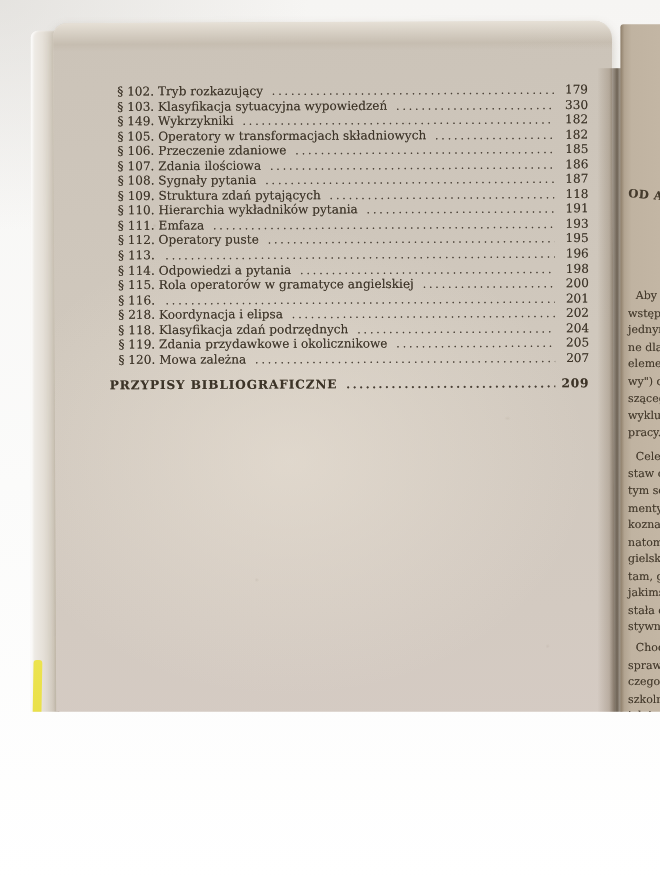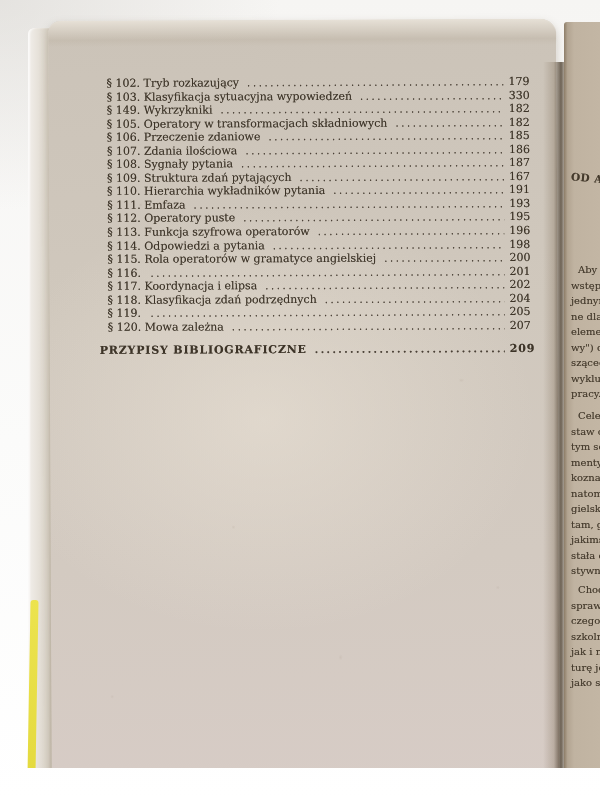--- a/index.html
+++ b/index.html
@@ -12,21 +12,21 @@
     --cover-yellow: #e9e04b;
   }
   * { margin: 0; padding: 0; box-sizing: border-box; }
   html, body { width: 600px; height: 800px; overflow: hidden; }
   body {
     font-family: "DejaVu Serif", serif;
     background:
       radial-gradient(ellipse 400px 300px at 0% 0%, rgba(208,205,200,.45), transparent 70%),
       linear-gradient(180deg, #f6f5f3 0%, #fbfbfa 55%, #ffffff 100%);
   }
-  .photo { position: relative; width: 600px; height: 768px; overflow: hidden; padding-left: 32px; }
+  .photo { position: relative; width: 600px; height: 647px; overflow: hidden; padding-left: 32px; }
 
   
   .edge-left {
     position: absolute; left: 28px; top: 28px; width: 26px; height: 748px;
     background: linear-gradient(90deg, #f2efeb 0%, #e6e1d9 40%, #d6cfc3 80%, #bcb2a2 100%);
     border-radius: 6px 0 0 10px;
     box-shadow: inset 2px 0 2px rgba(255,255,255,.7), inset -1px 0 0 rgba(130,115,95,.35);
   }
   
   .cover-yellow {
@@ -75,21 +75,21 @@
   .sec { min-width: 37px; }
   .title { padding-right: 2px; }
   .leader {
     flex: 1 1 auto; min-width: 8px; overflow: hidden; white-space: nowrap;
     margin: 0 5px 0 6px; color: var(--dots);
   }
   .leader::after {
     content: "..........................................................................................................";
     font-size: 10px; letter-spacing: 2.6px;
   }
-  .pg { min-width: 26px; text-align: left; }
+  .pg { min-width: 26px; text-align: right; }
   .row.bib { padding-left: 0; margin-top: 10px; font-weight: bold; letter-spacing: .8px; }
   .row.bib .leader::after { letter-spacing: 2.4px; }
 
   
   .gutter {
     position: absolute; left: 543px; top: 62px; width: 24px; height: 726px;
     background: linear-gradient(90deg, transparent 0%, rgba(122,104,82,.30) 45%,
                 rgba(74,60,43,.78) 75%, rgba(110,95,75,.45) 92%, transparent 100%);
     pointer-events: none;
   }
@@ -164,21 +164,21 @@
           <div class="row">
           <span class="sec">§ 108.</span>
           <span class="title">Sygnały pytania</span>
           <span class="leader"></span>
           <span class="pg">187</span>
         </div>
           <div class="row">
           <span class="sec">§ 109.</span>
           <span class="title">Struktura zdań pytających</span>
           <span class="leader"></span>
-          <span class="pg">167</span>
+          <span class="pg">118</span>
         </div>
           <div class="row">
           <span class="sec">§ 110.</span>
           <span class="title">Hierarchia wykładników pytania</span>
           <span class="leader"></span>
           <span class="pg">191</span>
         </div>
           <div class="row">
           <span class="sec">§ 111.</span>
           <span class="title">Emfaza</span>
@@ -186,21 +186,20 @@
           <span class="pg">193</span>
         </div>
           <div class="row">
           <span class="sec">§ 112.</span>
           <span class="title">Operatory puste</span>
           <span class="leader"></span>
           <span class="pg">195</span>
         </div>
           <div class="row">
           <span class="sec">§ 113.</span>
-          <span class="title">Funkcja szyfrowa operatorów</span>
           <span class="leader"></span>
           <span class="pg">196</span>
         </div>
           <div class="row">
           <span class="sec">§ 114.</span>
           <span class="title">Odpowiedzi a pytania</span>
           <span class="leader"></span>
           <span class="pg">198</span>
         </div>
           <div class="row">
@@ -208,33 +207,34 @@
           <span class="title">Rola operatorów w gramatyce angielskiej</span>
           <span class="leader"></span>
           <span class="pg">200</span>
         </div>
           <div class="row">
           <span class="sec">§ 116.</span>
           <span class="leader"></span>
           <span class="pg">201</span>
         </div>
           <div class="row">
-          <span class="sec">§ 117.</span>
+          <span class="sec">§ 218.</span>
           <span class="title">Koordynacja i elipsa</span>
           <span class="leader"></span>
           <span class="pg">202</span>
         </div>
           <div class="row">
           <span class="sec">§ 118.</span>
           <span class="title">Klasyfikacja zdań podrzędnych</span>
           <span class="leader"></span>
           <span class="pg">204</span>
         </div>
           <div class="row">
           <span class="sec">§ 119.</span>
+          <span class="title">Zdania przydawkowe i okolicznikowe</span>
           <span class="leader"></span>
           <span class="pg">205</span>
         </div>
           <div class="row">
           <span class="sec">§ 120.</span>
           <span class="title">Mowa zależna</span>
           <span class="leader"></span>
           <span class="pg">207</span>
         </div>
         </div>

